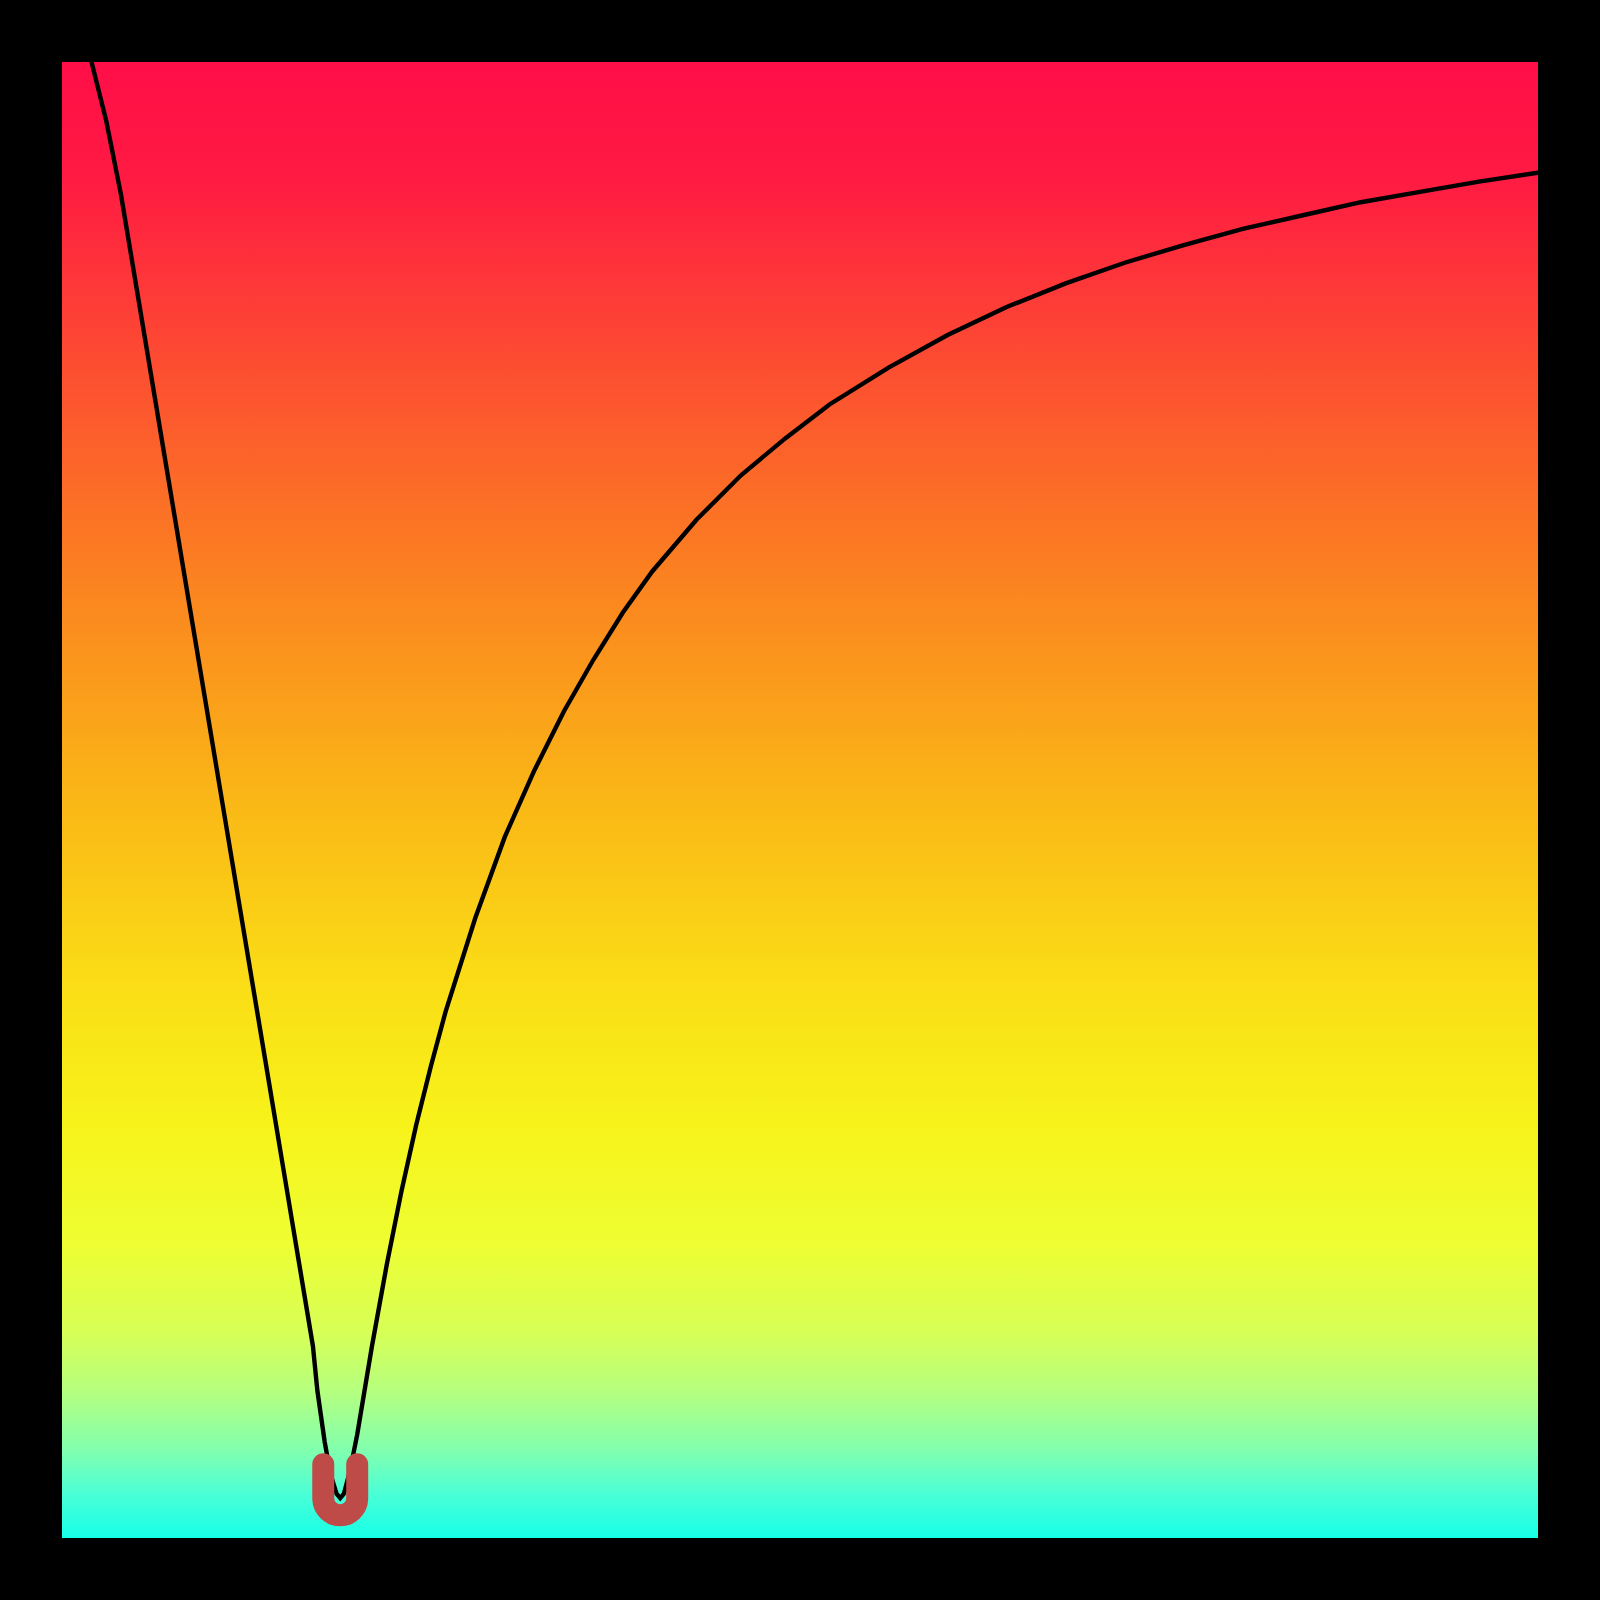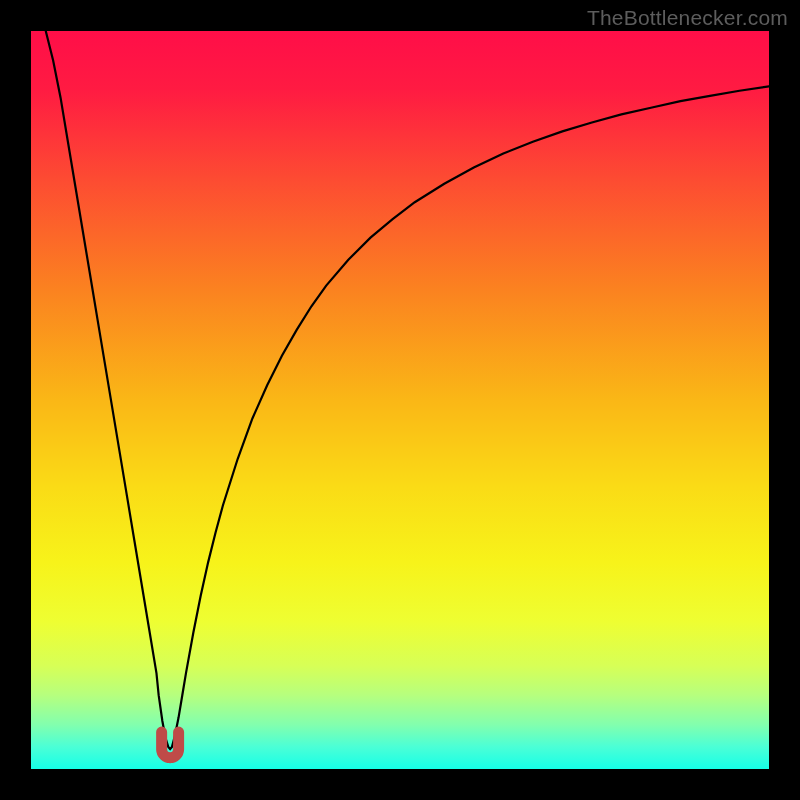--- a/index.html
+++ b/index.html
@@ -57,14 +57,13 @@
             <stop offset="94.00%" stop-color="#82ffae"></stop>
             <stop offset="97.00%" stop-color="#4bffd6"></stop>
             <stop offset="100.00%" stop-color="#16ffe8"></stop>
           </linearGradient>
       </defs>
       <rect id="bg-rect" x="0" y="0" width="738" height="738" fill="url(#bg-grad)"></rect>
       <path id="curve-path" fill="none" stroke="#000" stroke-width="2.2" stroke-linecap="round" d="M14.76 0.00 L22.14 29.52 L29.52 66.42 L36.90 110.70 L44.28 154.98 L51.66 199.26 L59.04 243.54 L66.42 287.82 L73.80 332.10 L81.18 376.38 L88.56 420.66 L95.94 464.94 L103.32 509.22 L110.70 553.50 L118.08 597.78 L125.46 642.06 L127.67 664.20 L131.36 690.03 L134.32 706.27 L137.27 715.86 L139.11 718.07 L140.96 715.86 L143.91 704.79 L147.60 686.34 L151.29 664.20 L154.98 642.06 L162.36 601.47 L169.74 564.57 L177.12 531.36 L184.50 501.84 L191.88 474.53 L206.64 428.04 L221.40 387.45 L236.16 354.24 L250.92 324.72 L265.68 298.89 L280.44 275.27 L295.20 254.61 L317.34 228.78 L339.48 206.64 L361.62 188.19 L383.76 171.22 L413.28 152.77 L442.80 136.53 L472.32 122.51 L501.84 110.70 L531.36 100.37 L560.88 91.51 L590.40 83.39 L619.92 76.75 L649.44 70.11 L678.96 64.94 L708.48 59.78 L738.00 55.35 "></path>
       <path id="marker-path" fill="none" stroke-linecap="round" stroke-linejoin="round" d="M 130.63 701.10 L 130.63 718.44 A 8.49 8.49 0 0 0 147.60 718.44 L 147.60 701.10" stroke="#bf4b48" stroke-width="11"></path>
     </svg>
   </div>
-  <div class="watermark">TheBottlenecker.com</div>
 </div>
 
 </body></html>

